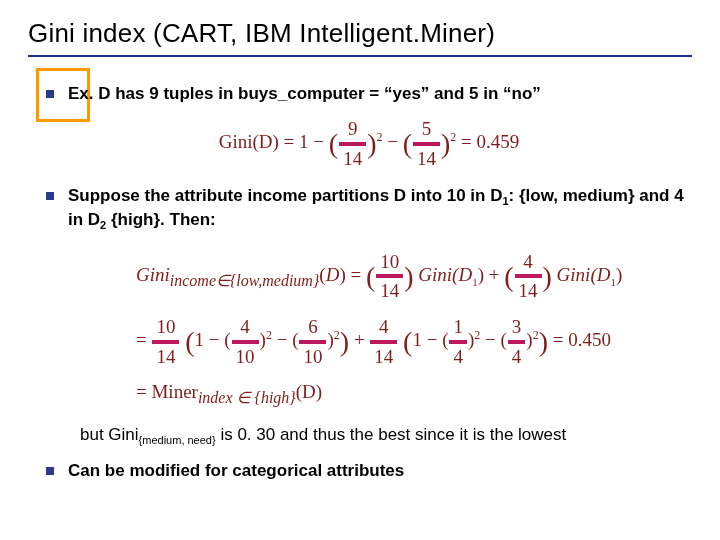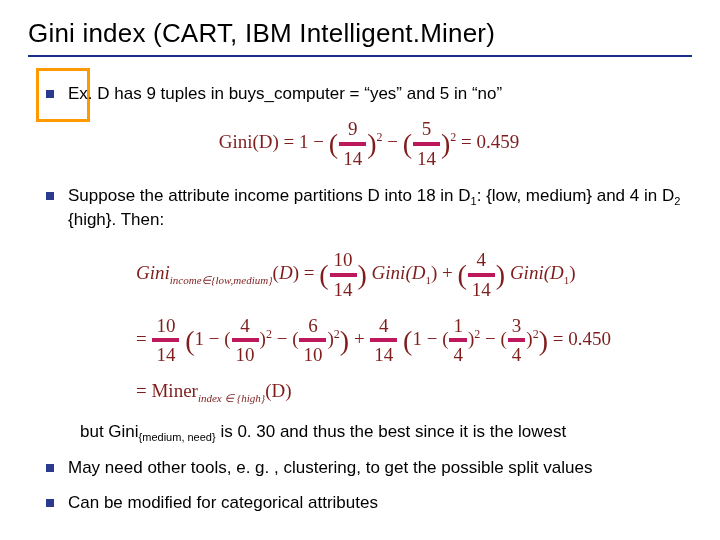--- a/index.html
+++ b/index.html
@@ -39,20 +39,21 @@
     position: relative;
     margin-top: 26px;
     margin-left: 18px;
     font-size: 17px;
     line-height: 1.35;
   }
   .bullet {
     position: relative;
     padding-left: 22px;
     margin-bottom: 10px;
+    font-weight: bold;
   }
   .bullet .sq {
     position: absolute;
     left: 0;
     top: 7px;
     width: 8px;
     height: 8px;
     background: #2a3b8f;
   }
   .eq {
@@ -78,21 +79,21 @@
   .frac .nu { display: block; padding: 0 4px; }
   .frac .de { display: block; border-top: 4px solid #be185d; padding: 0 4px; }
   .paren {
     font-style: normal;
     font-size: 28px;
     line-height: 0;
     vertical-align: -5px;
   }
   .sup { font-size: 12px; vertical-align: super; font-style: normal; }
   .sub { font-size: 11px; vertical-align: sub; font-style: normal; }
-  .sub-it { font-size: 11px; vertical-align: sub; }
+  .sub-it { font-size: 16px; vertical-align: sub; }
   .block-eqs {
     margin: 6px 0 10px 90px;
   }
   .block-eqs .row {
     margin: 5px 0;
     white-space: nowrap;
   }
   .indent-line {
     margin-left: 34px;
     margin-bottom: 10px;
@@ -123,21 +124,21 @@
         <span class="paren">(</span><span class="frac"><span class="nu">9</span><span class="de">14</span></span><span class="paren">)</span><span class="sup">2</span>
         <span class="rm"> − </span>
         <span class="paren">(</span><span class="frac"><span class="nu">5</span><span class="de">14</span></span><span class="paren">)</span><span class="sup">2</span>
         <span class="rm"> = 0.459</span>
       </span>
     </div>
 
     <div class="bullet">
       <span class="sq"></span>
       <span>
-        <span>Suppose the attribute income partitions D into 18 in D</span><span class="sub">1</span><span>: {low, medium} and 4 in D</span><span class="sub">2</span><span> {high}. Then:</span>
+        <span>Suppose the attribute income partitions D into 10 in D</span><span class="sub">1</span><span>: {low, medium} and 4 in D</span><span class="sub">2</span><span> {high}. Then:</span>
       </span>
     </div>
 
     <div class="block-eqs">
       <div class="row eq-canvas">
         Gini<span class="sub-it">income∈{low,medium}</span><span class="rm">(</span>D<span class="rm">) = </span>
         <span class="paren">(</span><span class="frac"><span class="nu">10</span><span class="de">14</span></span><span class="paren">)</span>
         <span>Gini(D</span><span class="sub">1</span><span class="rm">)</span>
         <span class="rm"> + </span>
         <span class="paren">(</span><span class="frac"><span class="nu">4</span><span class="de">14</span></span><span class="paren">)</span>
@@ -165,21 +166,20 @@
     <div class="indent-line">
       <span>but Gini</span><span class="sub">{medium, need}</span><span> is 0. 30 and thus the best since it is the lowest</span>
     </div>
 
     <div class="footer-bullets">
       <div class="bullet">
         <span class="sq"></span>
       </div>
       <div class="bullet">
         <span class="sq"></span>
-        <span>May need other tools, e. g. , clustering, to get the possible split values</span>
       </div>
       <div class="bullet">
         <span class="sq"></span>
         <span>Can be modified for categorical attributes</span>
       </div>
     </div>
 
   </div>
 </div>
 

